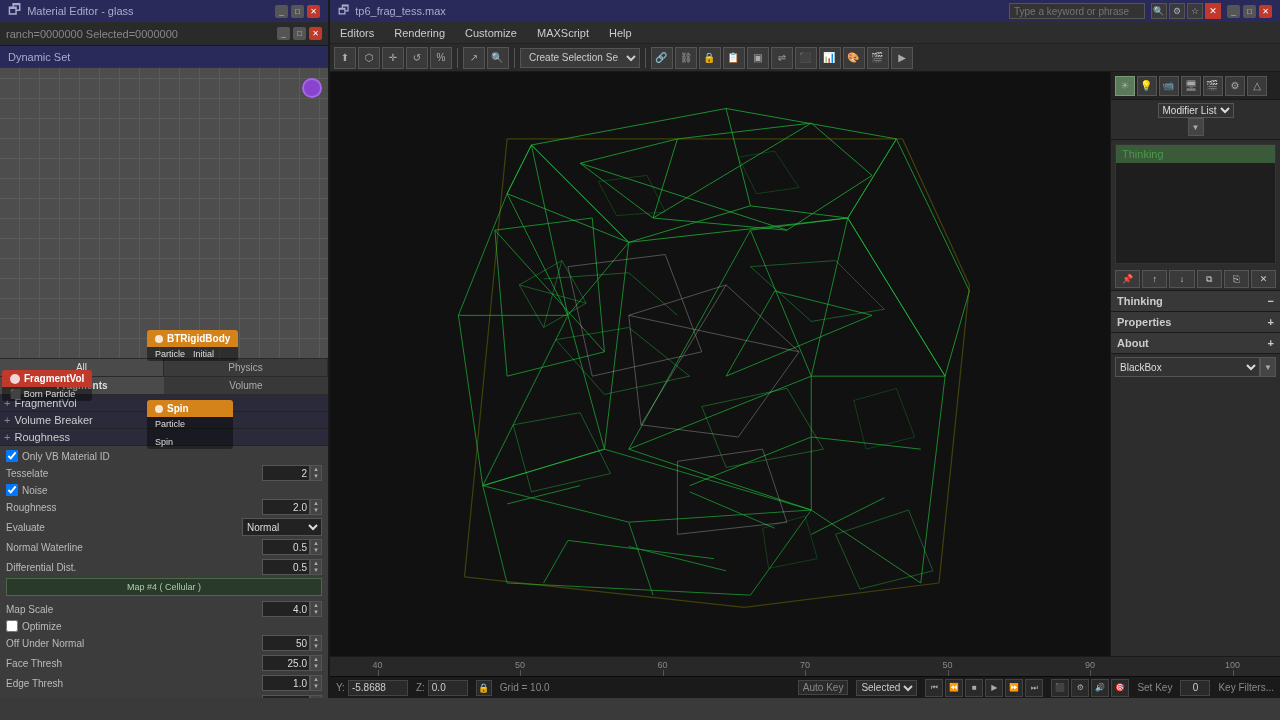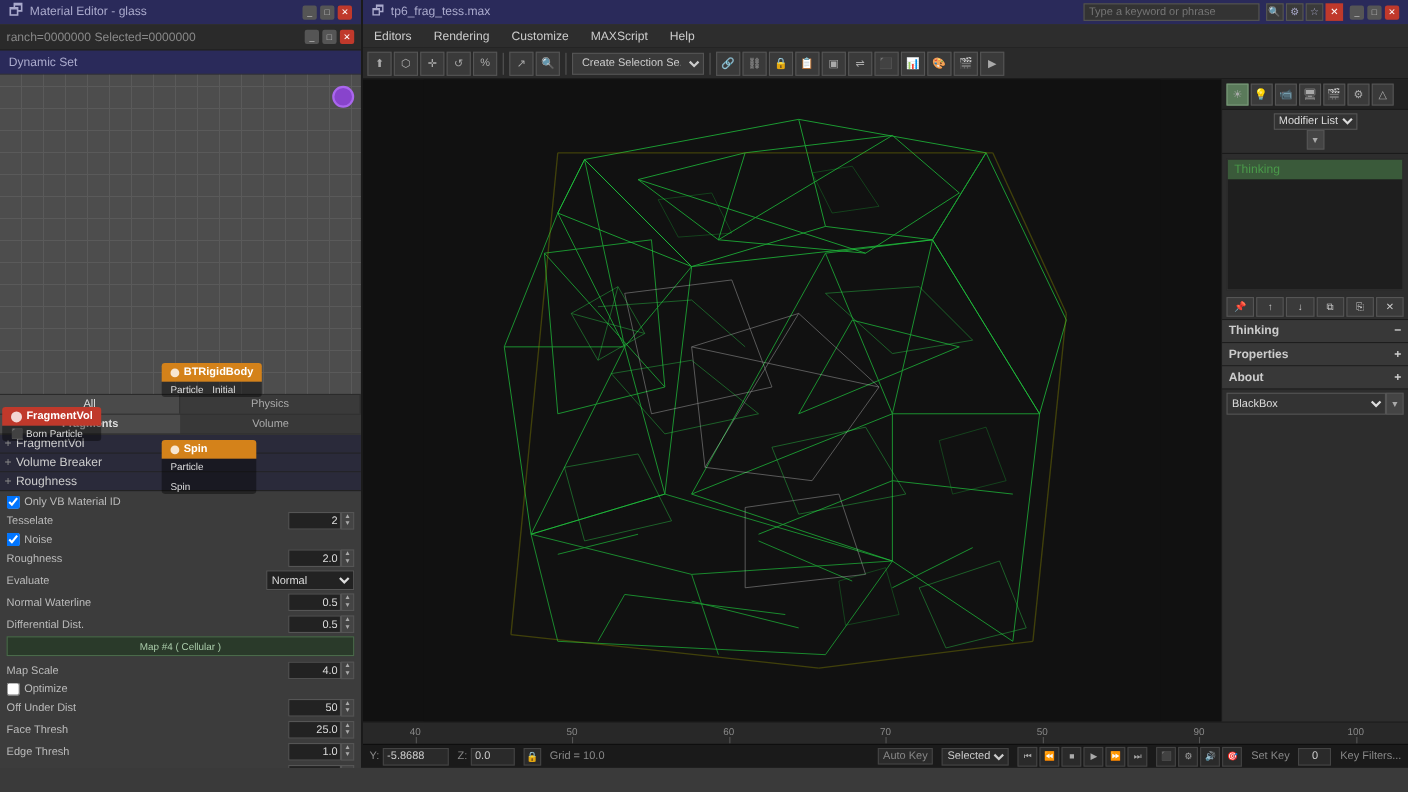--- a/index.html
+++ b/index.html
@@ -306,21 +306,21 @@
                   </div>
               </div>
             </div>
 
             <div class="param-check-row">
               <input type="checkbox" class="param-checkbox" style="">
               <span class="param-check-label">Optimize</span>
             </div>
 
             <div class="param-row">
-              <span class="param-label">Off Under Dist</span>
+              <span class="param-label">Off Under Normal</span>
               <div class="param-value">
                 <input class="param-input" type="text" value="50" style="">
                 <div class="param-spinner">
                     <span class="param-spinner-up">▲</span>
                     <span class="param-spinner-down">▼</span>
                   </div>
               </div>
             </div>
 
             <div class="param-row">
@@ -361,21 +361,21 @@
     </div>
 
     <div style="flex:1; display:flex; flex-direction:column;">
 
       <div class="main-title-bar" style="justify-content:space-between; background:#2a2a5a;">
         <div style="display:flex; align-items:center; gap:6px;">
           <span style="font-size:12px;">🗗</span>
           <span>tp6_frag_tess.max</span>
         </div>
         <div style="display:flex; align-items:center; gap:6px;">
-          <input type="text" style="width: 160px; height: 16px; background: rgb(51, 51, 51); border: 1px solid rgb(85, 85, 85); color: rgb(204, 204, 204); font-size: 10px; padding: 0px 4px;" placeholder="Type a keyword or phrase">
+          <input type="text" style="width: 136px; height: 16px; background: rgb(51, 51, 51); border: 1px solid rgb(85, 85, 85); color: rgb(204, 204, 204); font-size: 10px; padding: 0px 4px;" placeholder="Type a keyword or phrase">
           <div style="display:flex; gap:2px;">
             <div style="width:16px; height:16px; background:#3a3a3a; border:1px solid #555; display:flex; align-items:center; justify-content:center; font-size:9px; cursor:pointer;">🔍</div>
             <div style="width:16px; height:16px; background:#3a3a3a; border:1px solid #555; display:flex; align-items:center; justify-content:center; font-size:9px; cursor:pointer;">⚙</div>
             <div style="width:16px; height:16px; background:#3a3a3a; border:1px solid #555; display:flex; align-items:center; justify-content:center; font-size:9px; cursor:pointer;">☆</div>
             <div style="width:16px; height:16px; background:#c0392b; display:flex; align-items:center; justify-content:center; font-size:9px; cursor:pointer; color:white;">✕</div>
           </div>
           <div class="main-win-controls">
             <div class="main-win-ctrl min">_</div>
             <div class="main-win-ctrl max">□</div>
             <div class="main-win-ctrl cls">✕</div>

